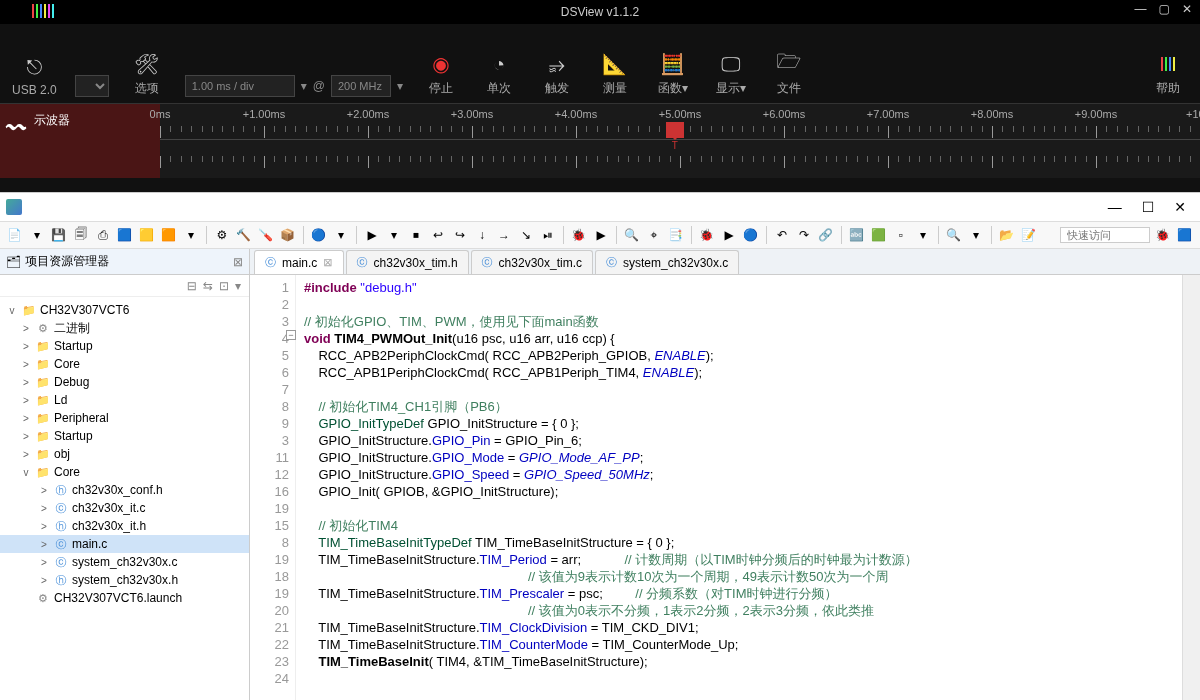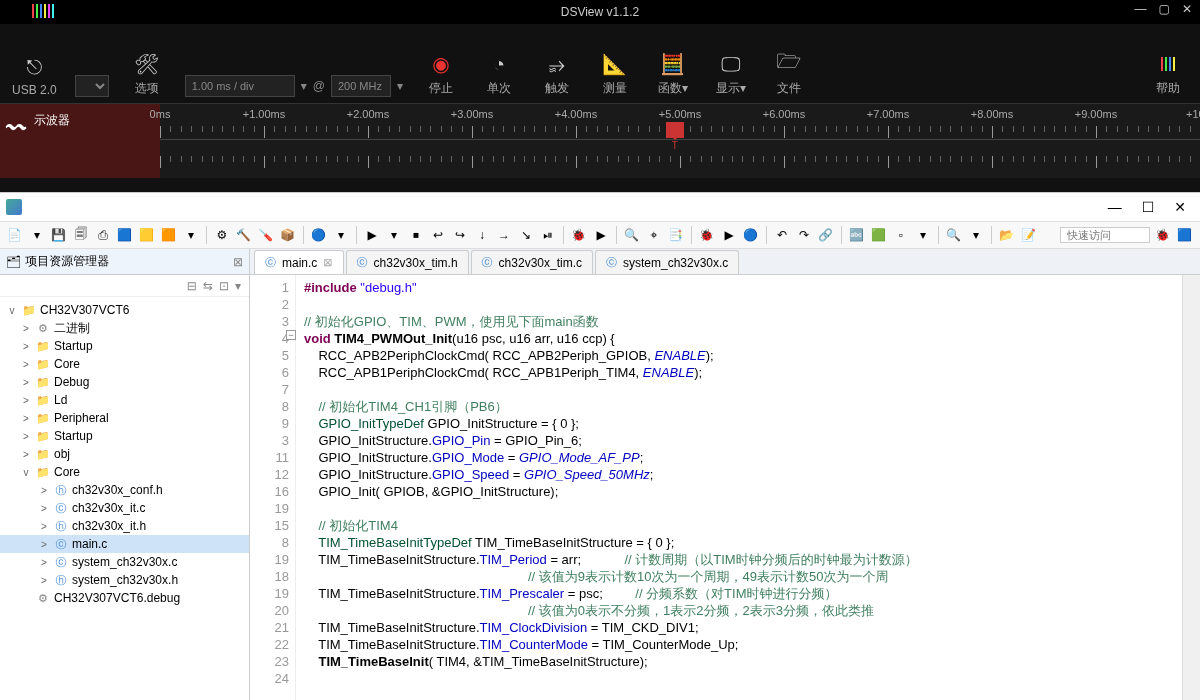--- a/index.html
+++ b/index.html
@@ -547,21 +547,21 @@
             <span>system_ch32v30x.c</span>
           </div>
           <div class="tree-row indent2">
             <span class="tw">&gt;</span>
             <span class="ficon hfile">ⓗ</span>
             <span>system_ch32v30x.h</span>
           </div>
           <div class="tree-row indent1">
             <span class="tw"></span>
             <span class="ficon bin">⚙</span>
-            <span>CH32V307VCT6.debug</span>
+            <span>CH32V307VCT6.launch</span>
           </div>
         </div>
     </div>
     <div class="mrs-editor">
       <div class="mrs-tabs" id="mrs-tabs">
           <div class="etab active">
             <span class="ci">ⓒ</span>
             <span>main.c</span>
             <span class="x">⊠</span>
           </div>

